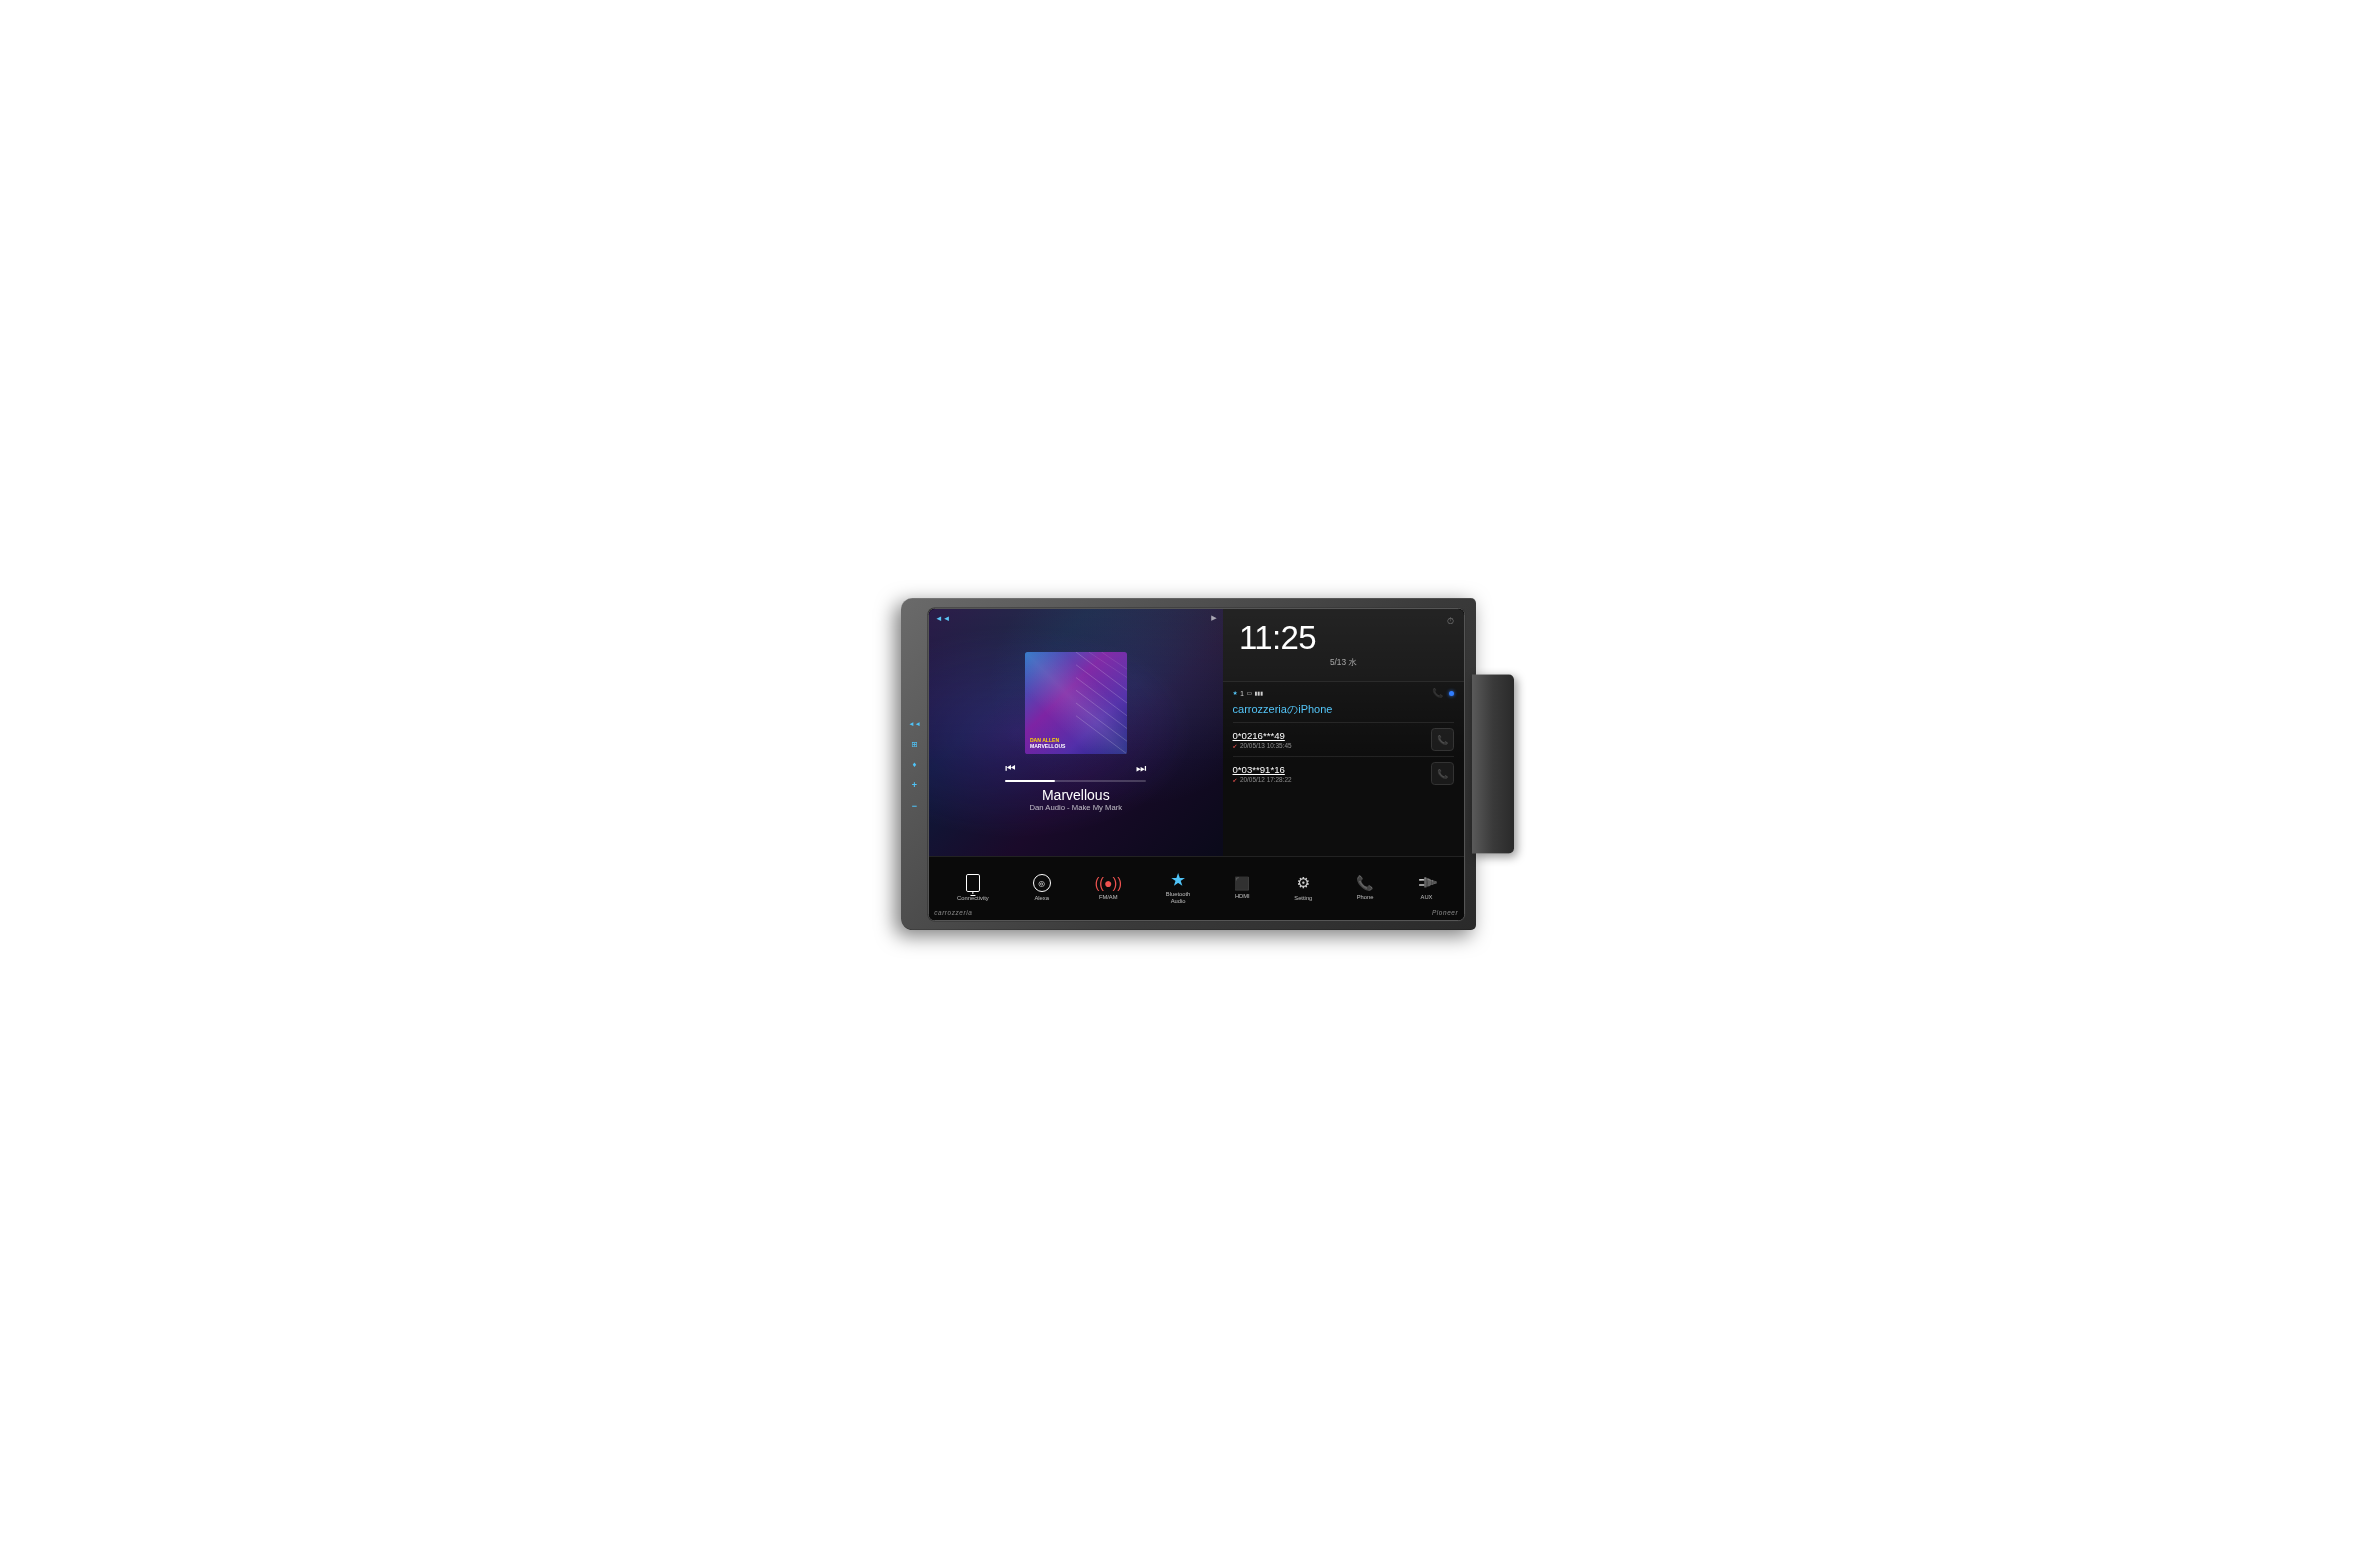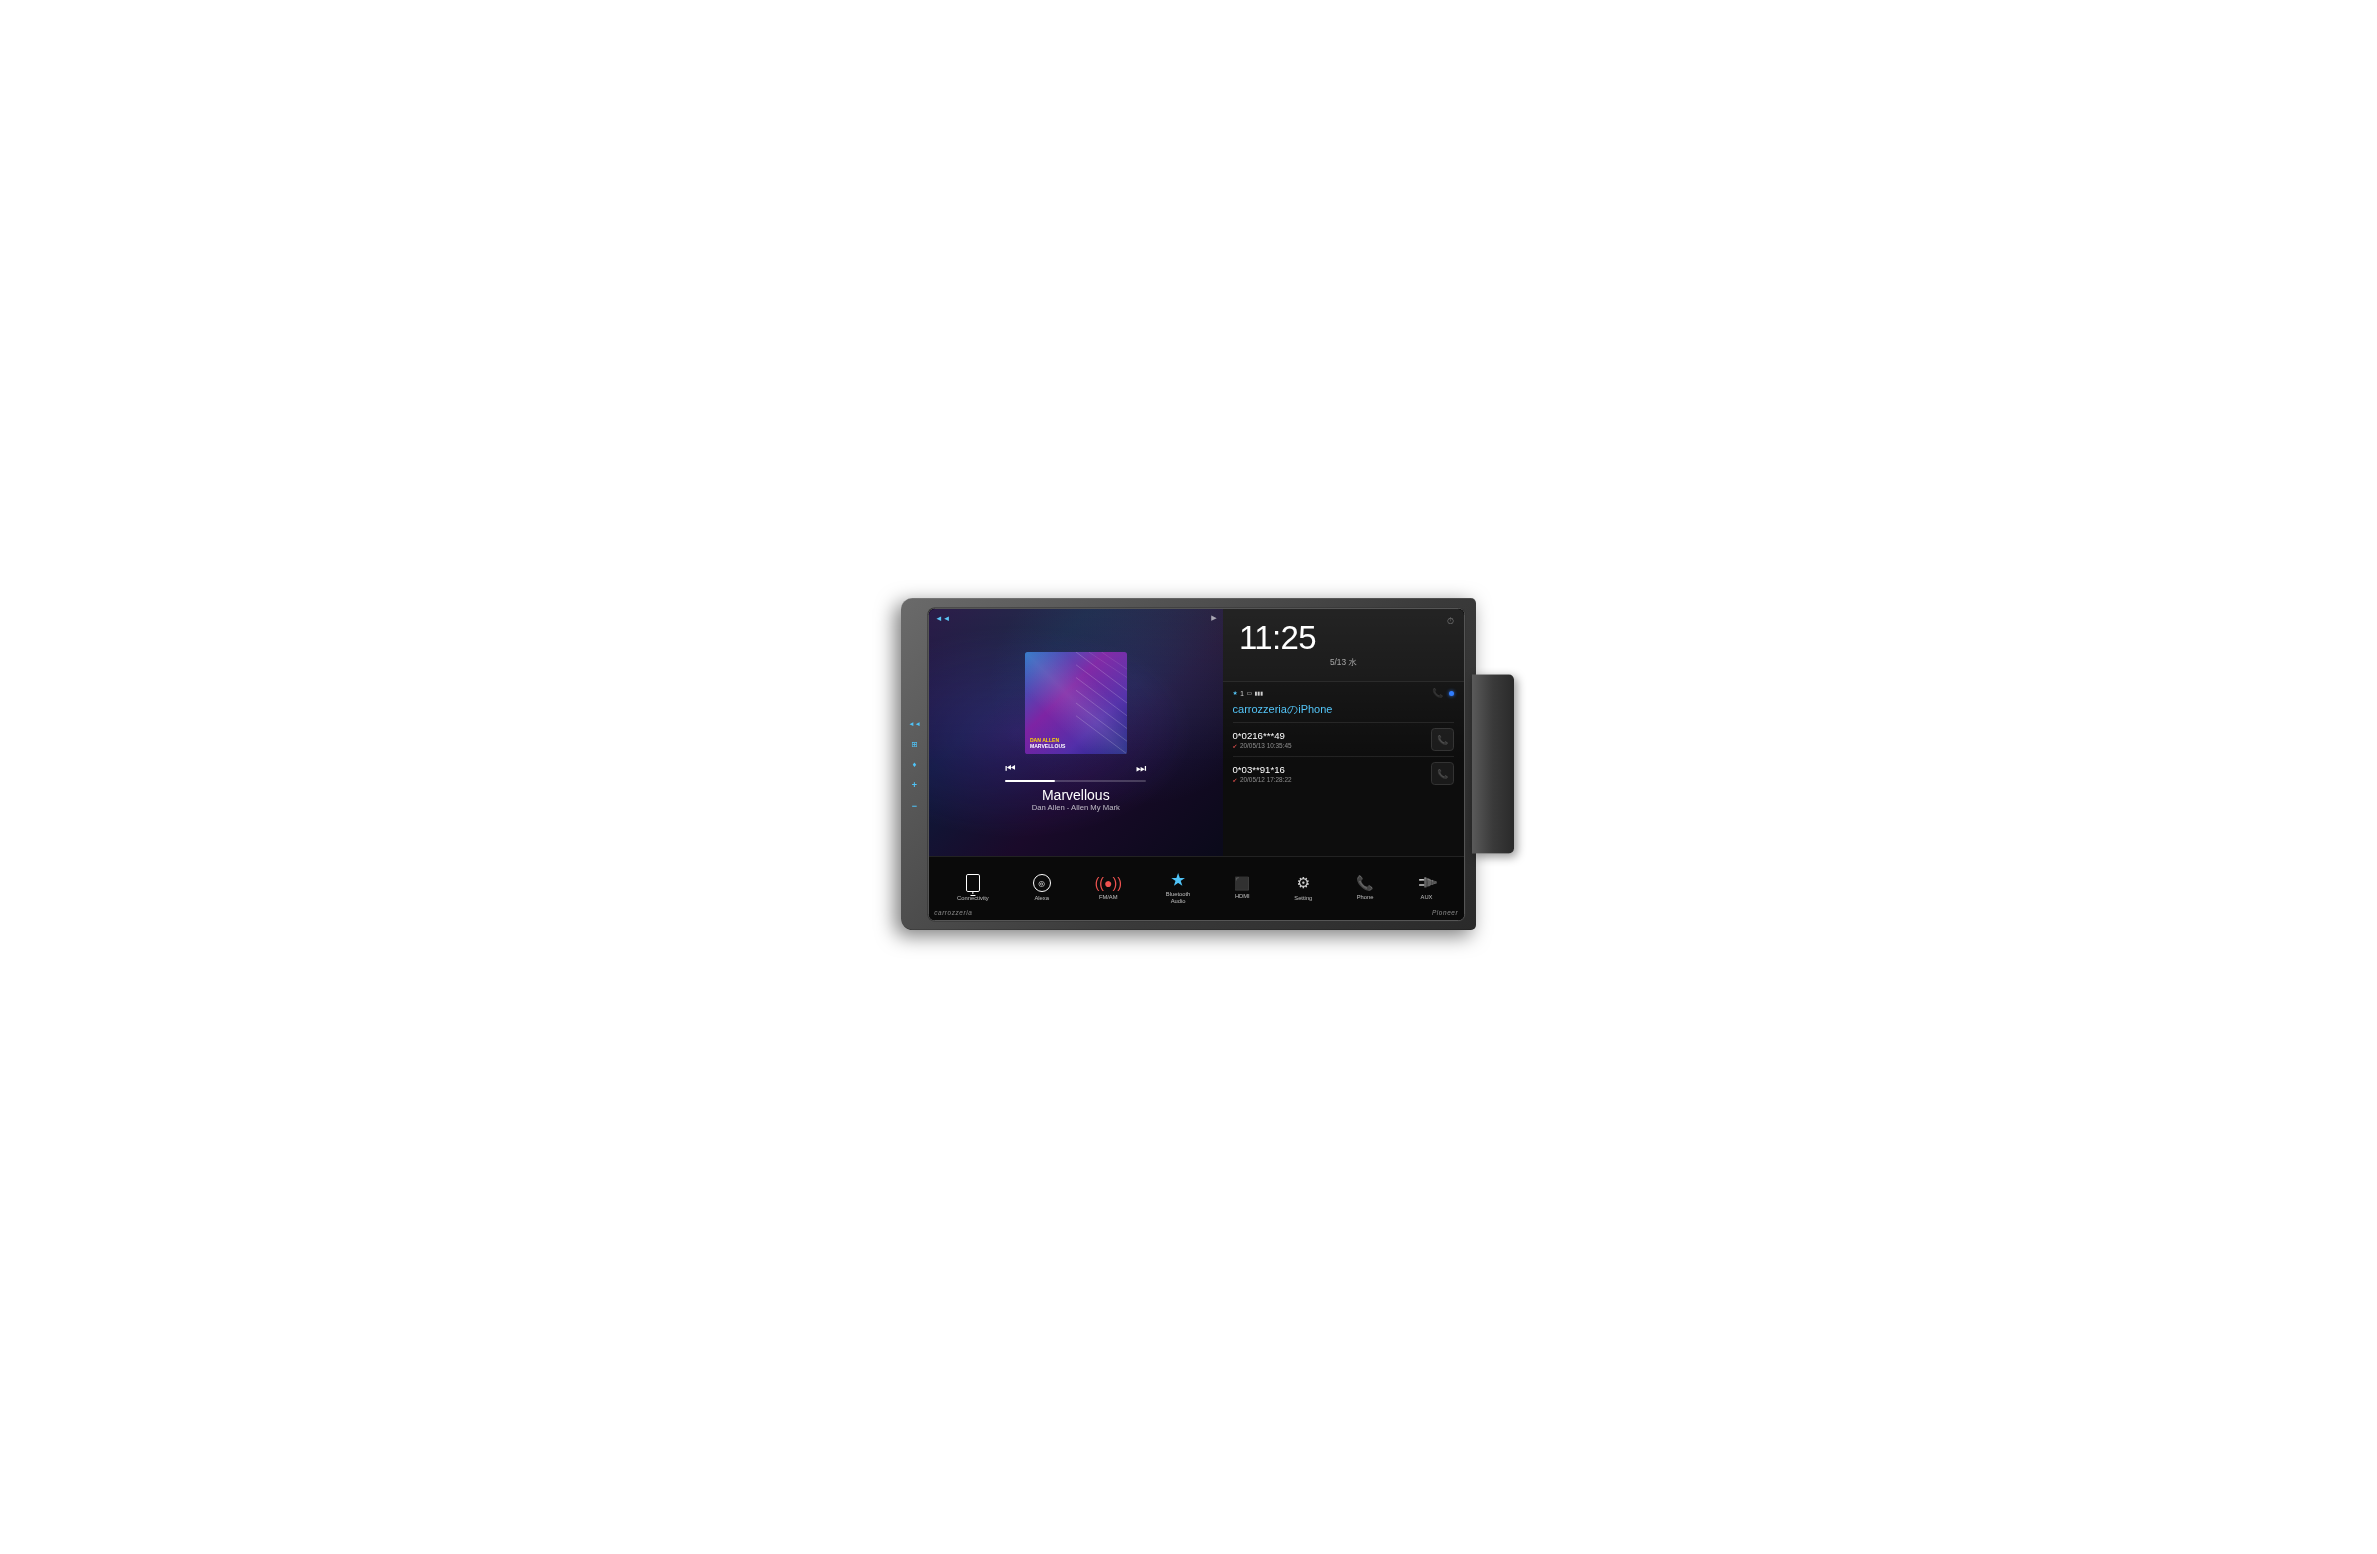--- a/index.html
+++ b/index.html
@@ -355,20 +355,21 @@
 
     .call-info {
       display: flex;
       flex-direction: column;
     }
 
     .call-number {
       color: white;
       font-size: 9.6px;
       font-weight: 300;
+      text-decoration: underline;
     }
 
     .call-meta {
       display: flex;
       align-items: center;
       gap: 2.6px;
       color: rgba(255,255,255,0.5);
       font-size: 6.4px;
       margin-top: 1.3px;
     }
@@ -522,21 +523,21 @@
             <div class="controls">
               <span class="ctrl-btn">⏮</span>
               <span class="ctrl-btn">⏭</span>
             </div>
 
             <div class="progress-bar">
               <div class="progress-fill"></div>
             </div>
 
             <div class="track-title">Marvellous</div>
-            <div class="track-artist">Dan Allen - Allen My Mark</div>
+            <div class="track-artist">Dan Audio - Make My Mark</div>
           </div>
 
           <div class="info-panel">
 
             <div class="clock-widget">
               <span class="clock-icon">⏱</span>
               <div class="clock-time">11:25</div>
               <div class="clock-date">5/13 水</div>
             </div>
 

